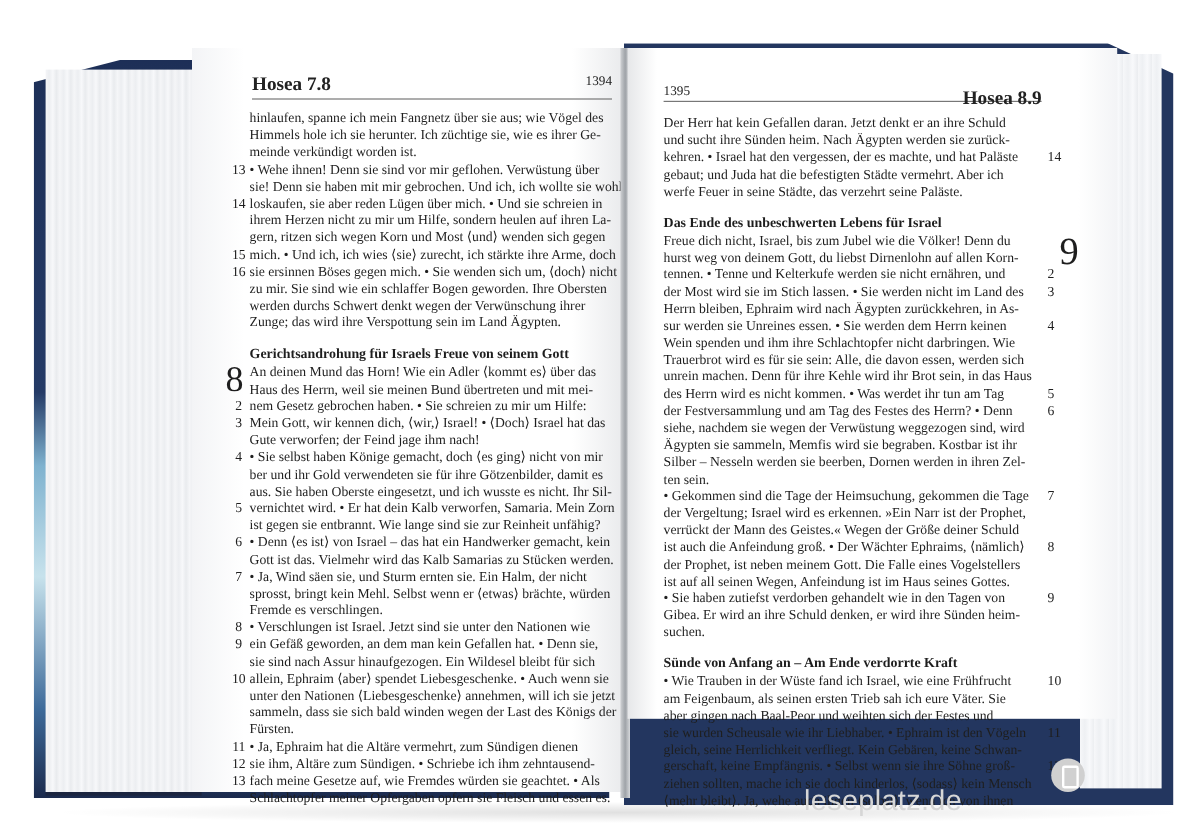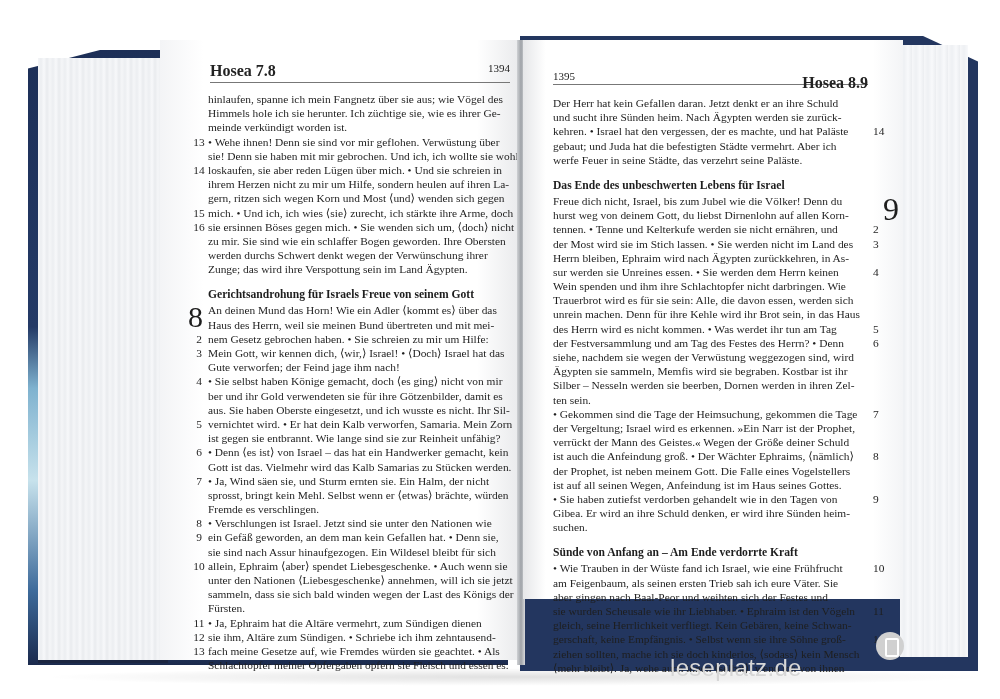--- a/index.html
+++ b/index.html
@@ -38,20 +38,21 @@
   .page {
     position:absolute; background:#ffffff; color:#222;
   }
   .page-left {
     left:160px; top:40px; width:360px; height:620px;
     background:linear-gradient(90deg,#f3f4f6 0%,#ffffff 12%,#ffffff 88%,#e9eaec 100%);
   }
   .page-right {
     left:523px; top:40px; width:380px; height:559px;
     background:linear-gradient(90deg,#e6e7e9 0%,#ffffff 6%,#ffffff 92%,#f3f4f6 100%);
+    padding-left:28px;
   }
   .gutter {
     position:absolute; left:517px; top:40px; width:8px; height:625px;
     background:linear-gradient(90deg,#cfd1d4,#9fa3a8 50%,#d6d8db);
   }
   .running-head {
     position:absolute; font-size:11.5px; color:#222;
     border-bottom:1px solid #777; padding-bottom:2px;
   }
   .rh-left { left:50px; top:22px; width:300px; }

